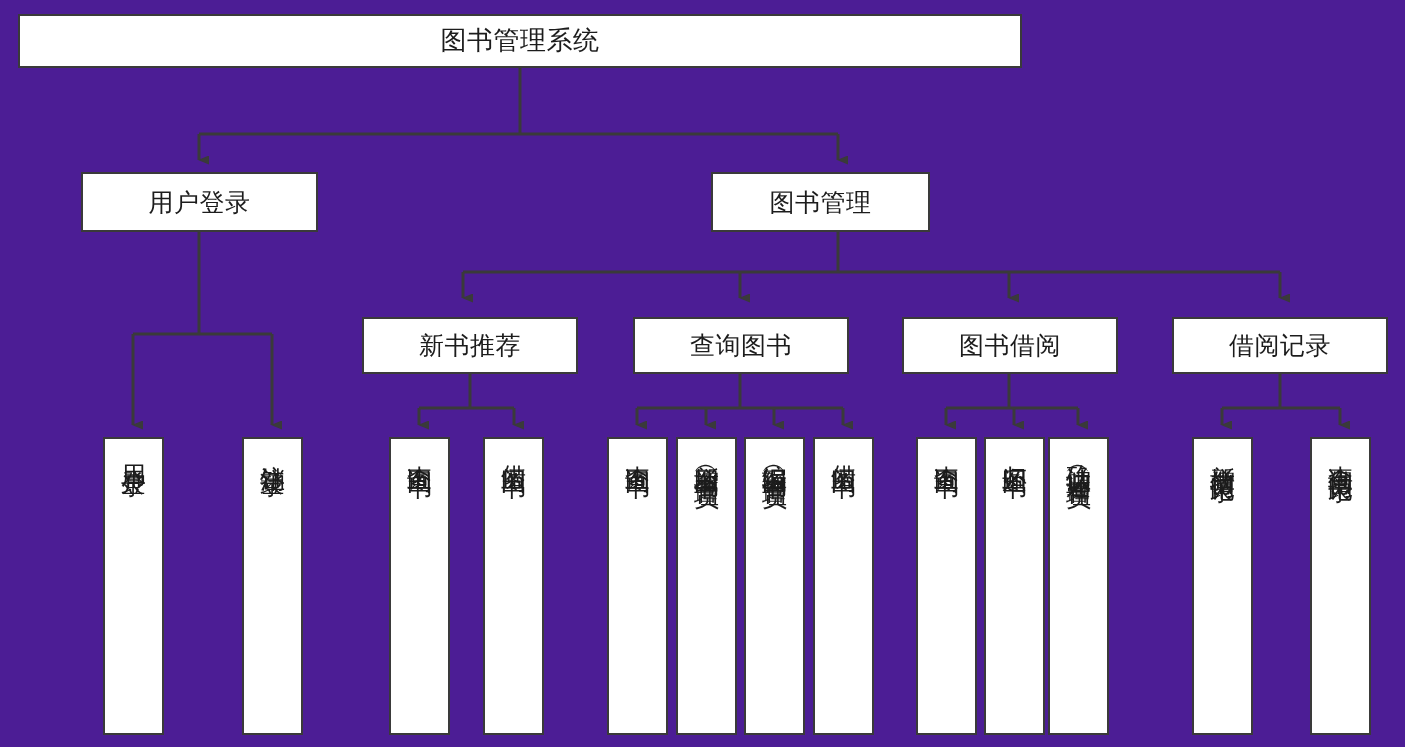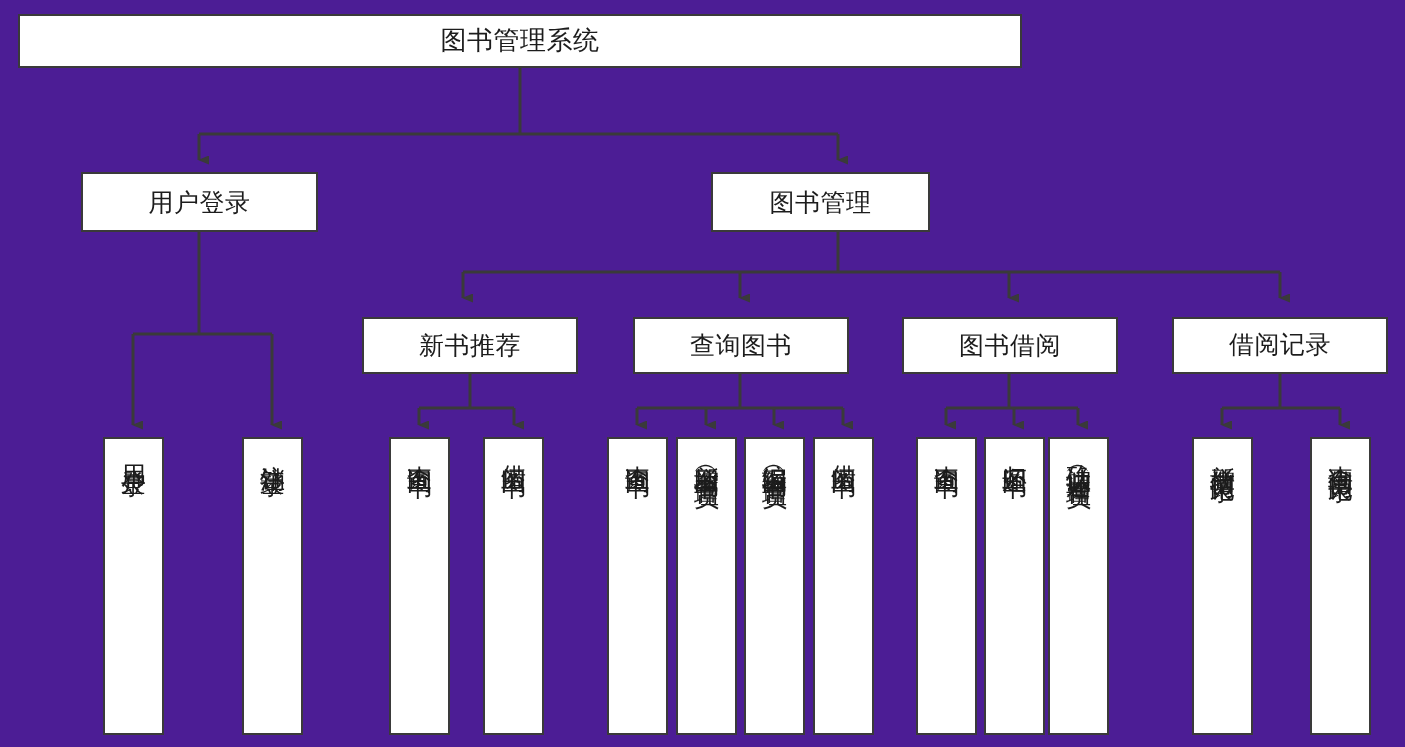--- a/index.html
+++ b/index.html
@@ -139,21 +139,21 @@
 
   <div class="node horizontal" style="left:362px; top:317px; width:216px; height:57px;">
     <span class="node-label">新书推荐</span>
   </div>
   <div class="node horizontal" style="left:633px; top:317px; width:216px; height:57px;">
     <span class="node-label">查询图书</span>
   </div>
   <div class="node horizontal" style="left:902px; top:317px; width:216px; height:57px;">
     <span class="node-label">图书借阅</span>
   </div>
-  <div class="node horizontal" style="left:1172px; top:317px; width:216px; height:57px;font-family:Liberation Serif, serif;">
+  <div class="node horizontal" style="left:1172px; top:317px; width:216px; height:57px;">
     <span class="node-label">借阅记录</span>
   </div>
 
   <div class="node vertical" style="left:103px; top:437px; width:61px; height:298px;">
     <span class="node-label">用户登录</span>
   </div>
   <div class="node vertical" style="left:242px; top:437px; width:61px; height:298px;">
     <span class="node-label">注销登录</span>
   </div>
 

